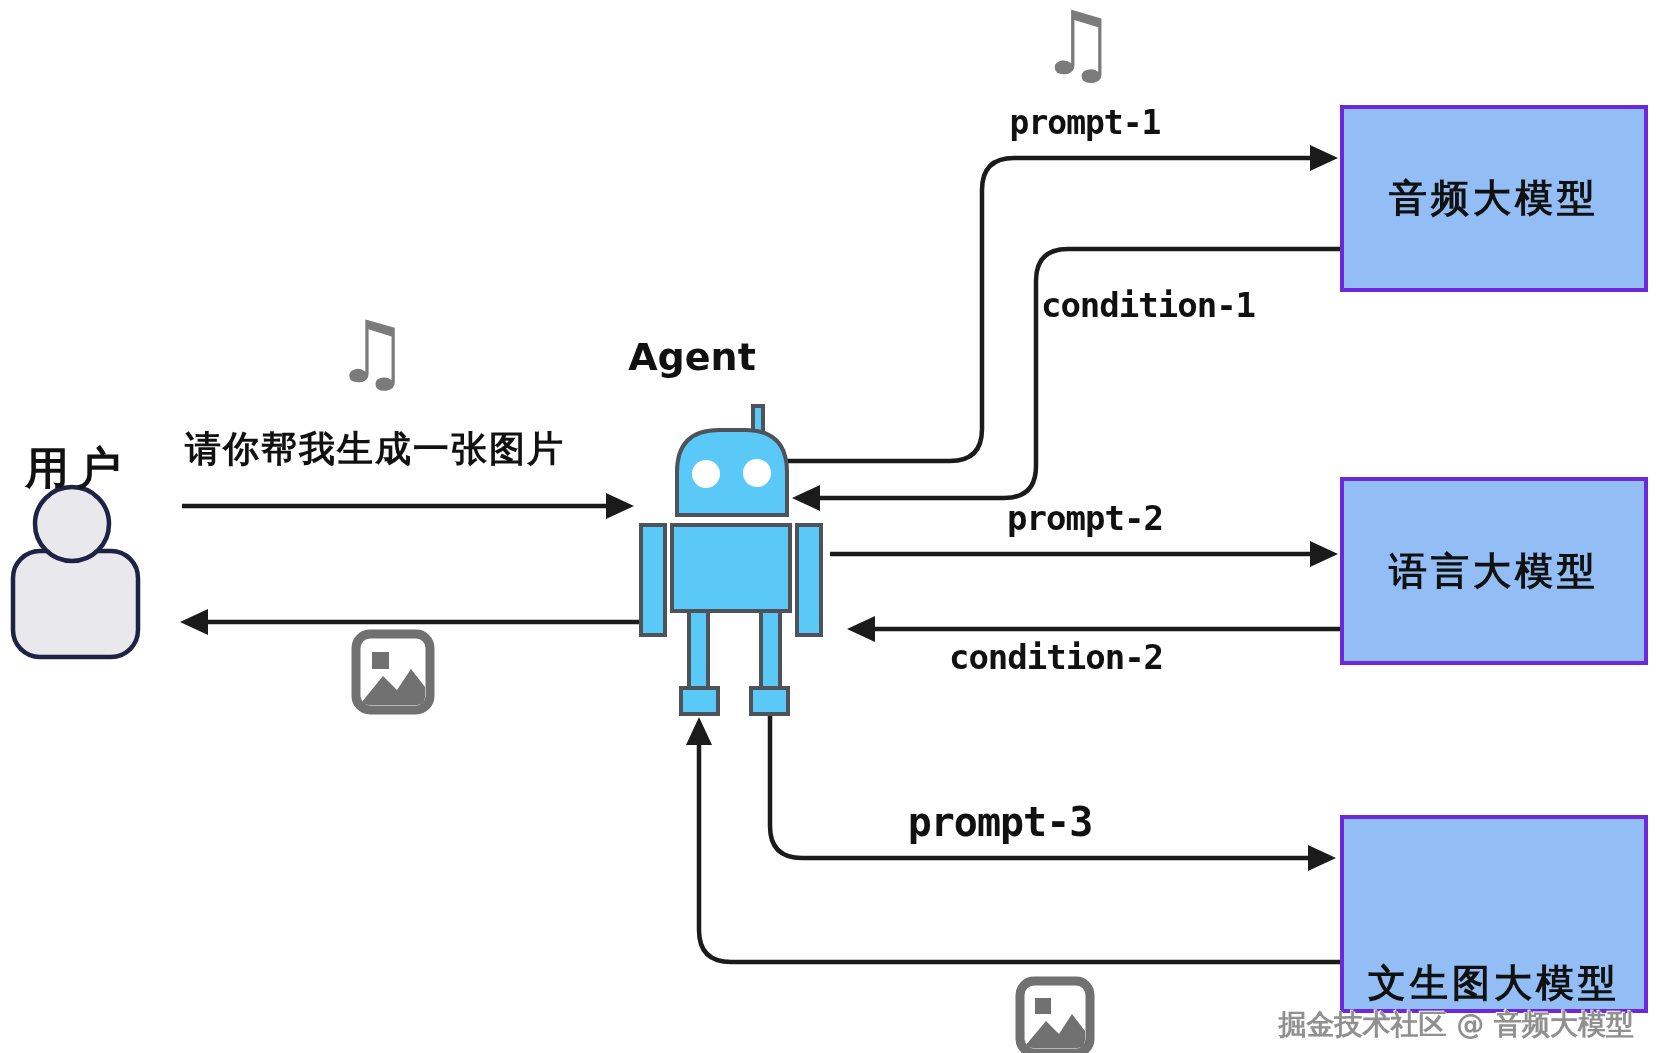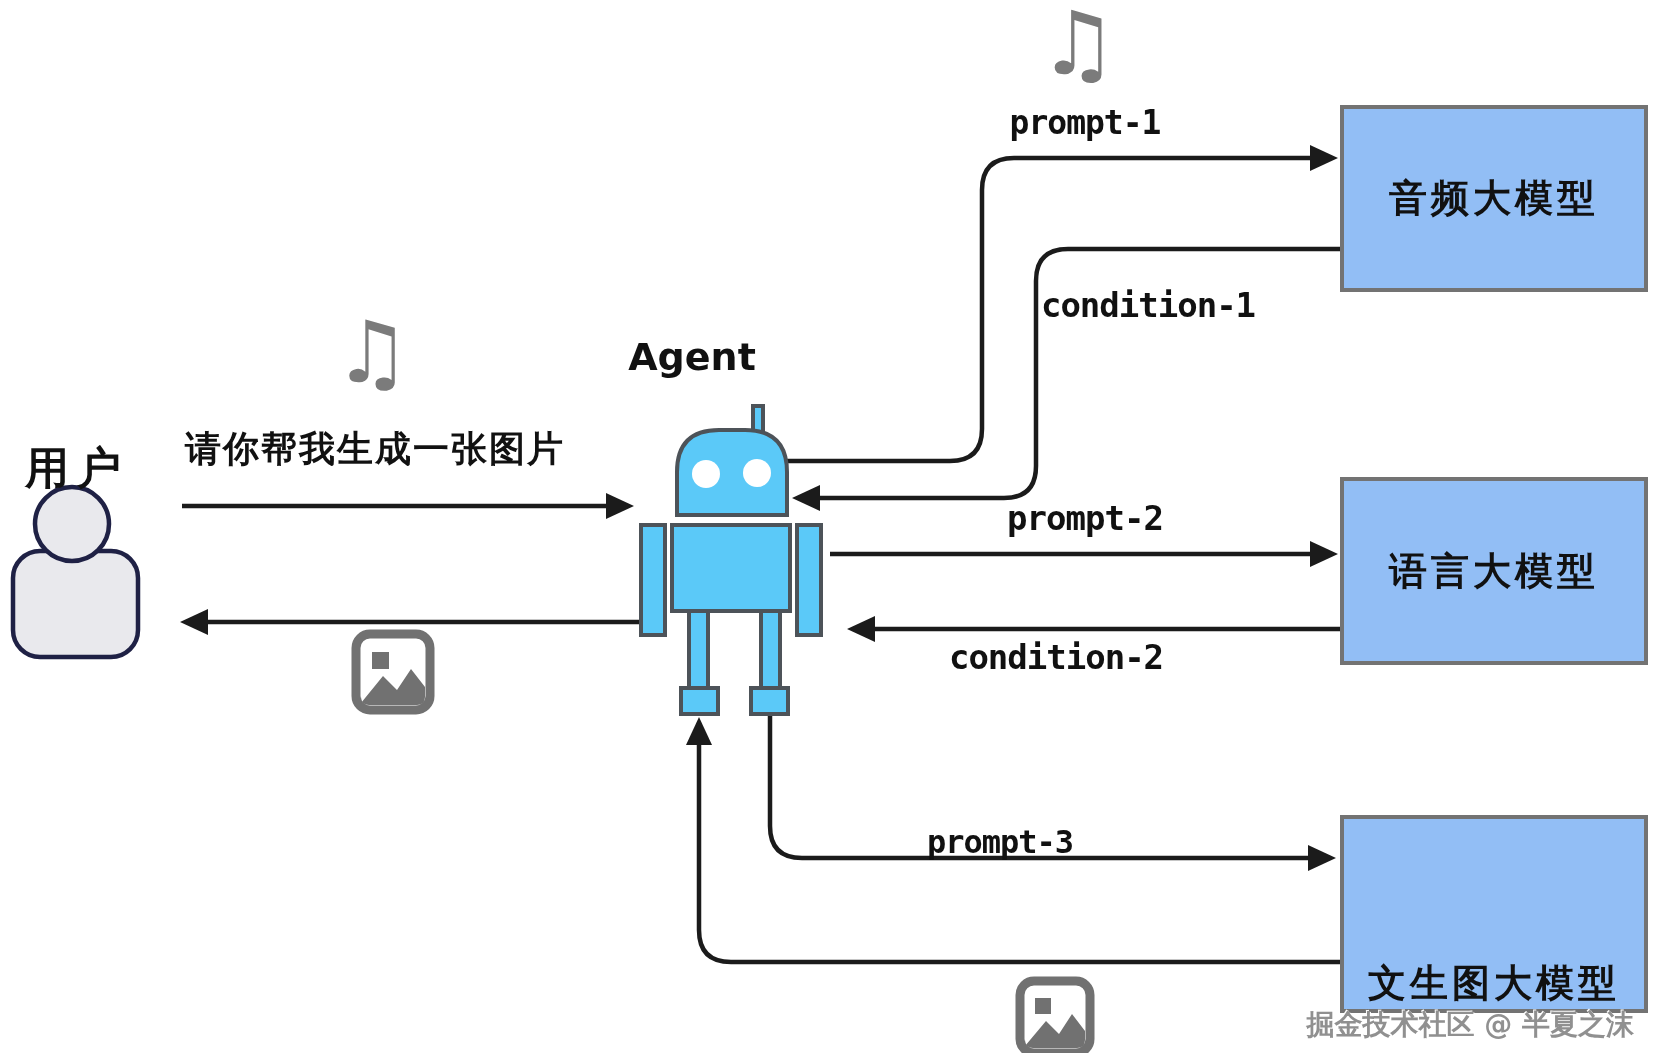--- a/index.html
+++ b/index.html
@@ -20,21 +20,21 @@
     color:#111111;
     z-index:3;
   }
   .lbl-cn{font-family:"DejaVu Sans", sans-serif;margin-top:16px;}
   .lbl-en{font-family:"DejaVu Sans Mono", monospace; letter-spacing:-1px;}
   .model-box{
     position:absolute;
     left:1340px;
     width:308px;height:188px;
     background:#92bef5;
-    border:4px solid #737373;
+    border:4px solid #6d28d9;
     box-sizing:border-box;
     display:flex;align-items:center;justify-content:center;
     font-size:38px;font-weight:bold;
     letter-spacing:4px;
     z-index:2;
     font-family:"DejaVu Sans", sans-serif;
   }
   .note{
     position:absolute;
     transform:translate(-50%,-50%);
@@ -141,17 +141,17 @@
   <div class="lbl lbl-cn" style="left:692px;top:341px;font-size:38px;">Agent</div>
 
   <div class="lbl lbl-en" style="left:1085px;top:122px;font-size:33px;">prompt-1</div>
 
   <div class="lbl lbl-en" style="left:1148px;top:305px;font-size:34px;">condition-1</div>
 
   <div class="lbl lbl-en" style="left:1085px;top:518px;font-size:34px;">prompt-2</div>
 
   <div class="lbl lbl-en" style="left:1056px;top:657px;font-size:34px;">condition-2</div>
 
-  <div class="lbl lbl-en" style="left:1000px;top:822px;font-size:32px;margin-top:20px;">prompt-3</div>
+  <div class="lbl lbl-en" style="left:1000px;top:822px;font-size:40px;">prompt-3</div>
 
-  <div class="watermark">掘金技术社区 @ 半夏之沫</div>
+  <div class="watermark">掘金技术社区 @ 音频大模型</div>
 
 </div>
 
 </body></html>

